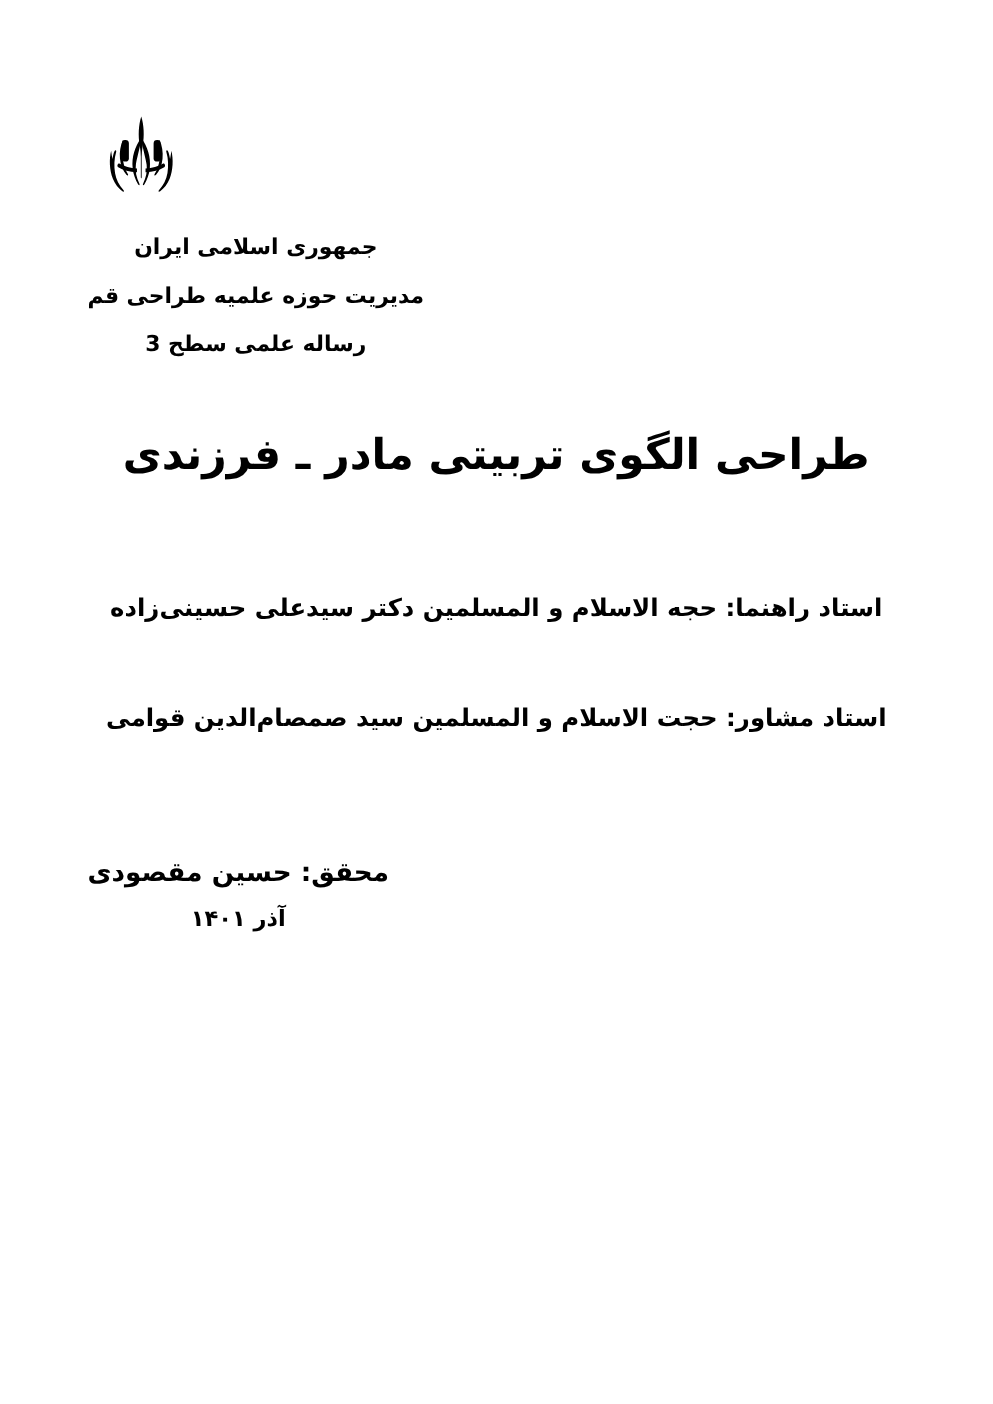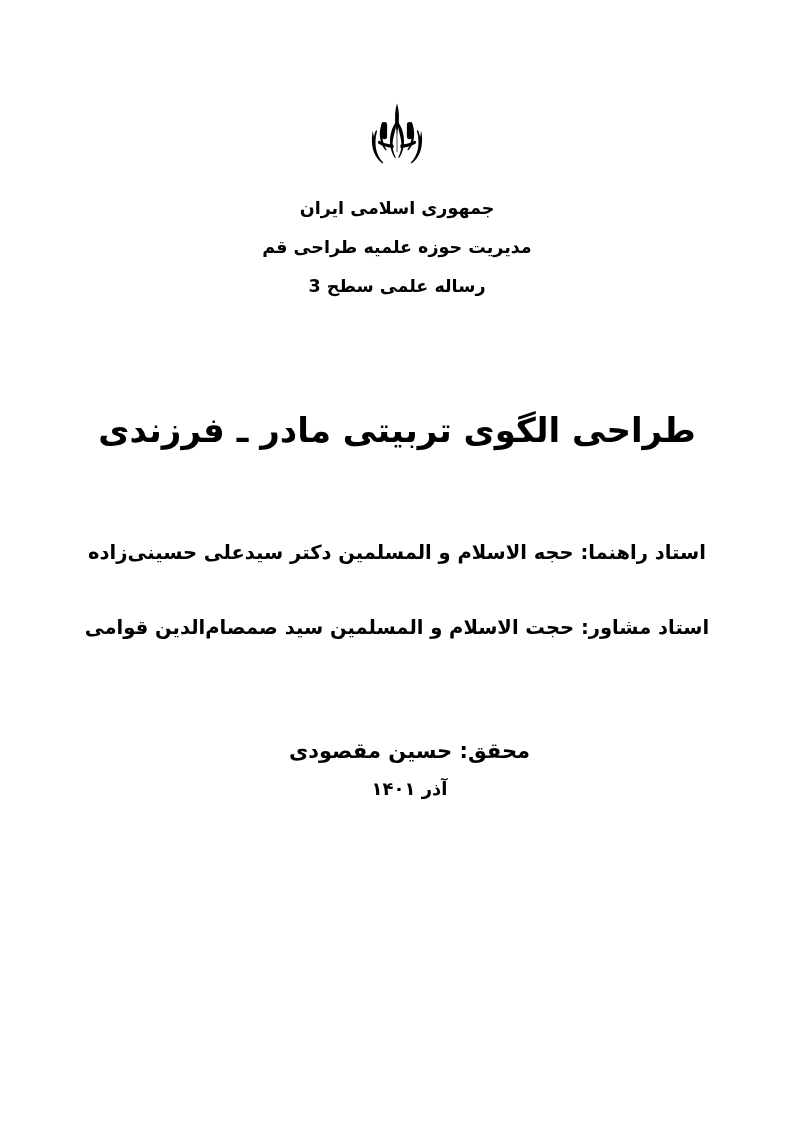--- a/index.html
+++ b/index.html
@@ -12,24 +12,24 @@
     background: #ffffff;
     font-family: "DejaVu Sans", "Liberation Sans", sans-serif;
     color: #000000;
     overflow: hidden;
   }
   .page {
     position: relative;
     width: 794px;
     height: 1123px;
     box-sizing: border-box;
-    padding: 10px 70px;
+    padding: 0 70px;
     display: flex;
     flex-direction: column;
-    align-items: center;
+    align-items: flex-end;
     text-align: center;
     direction: rtl;
   }
   .emblem {
     margin-top: 88px;
     width: 86px;
     height: 86px;
     display: flex;
     align-items: center;
     justify-content: center;
@@ -45,54 +45,53 @@
     gap: 17px;
   }
   .header-line {
     font-size: 17.5px;
     font-weight: bold;
     letter-spacing: 0px;
     line-height: 1.25;
     white-space: nowrap;
   }
   .title-block {
-    margin-top: 110px;
+    margin-top: 54px;
     display: flex;
     flex-direction: column;
     align-items: center;
     gap: 18px;
     width: 100%;
   }
   .title-line {
     font-size: 34px;
     font-weight: bold;
     line-height: 1.3;
     white-space: nowrap;
   }
   .advisors-block {
     margin-top: 88px;
     display: flex;
     flex-direction: column;
     align-items: center;
-    gap: 50px;
+    gap: 63px;
     width: 100%;
   }
   .advisor-line {
     font-size: 19.5px;
     font-weight: bold;
     line-height: 1.3;
     white-space: nowrap;
   }
   .author-block {
     margin-top: 96px;
     display: flex;
     flex-direction: column;
     align-items: center;
     gap: 12px;
-    margin-left: 25px;
   }
   .author-line {
     font-size: 21px;
     font-weight: bold;
     line-height: 1.35;
     white-space: nowrap;
   }
   .date-line {
     font-size: 18px;
     font-weight: bold;

